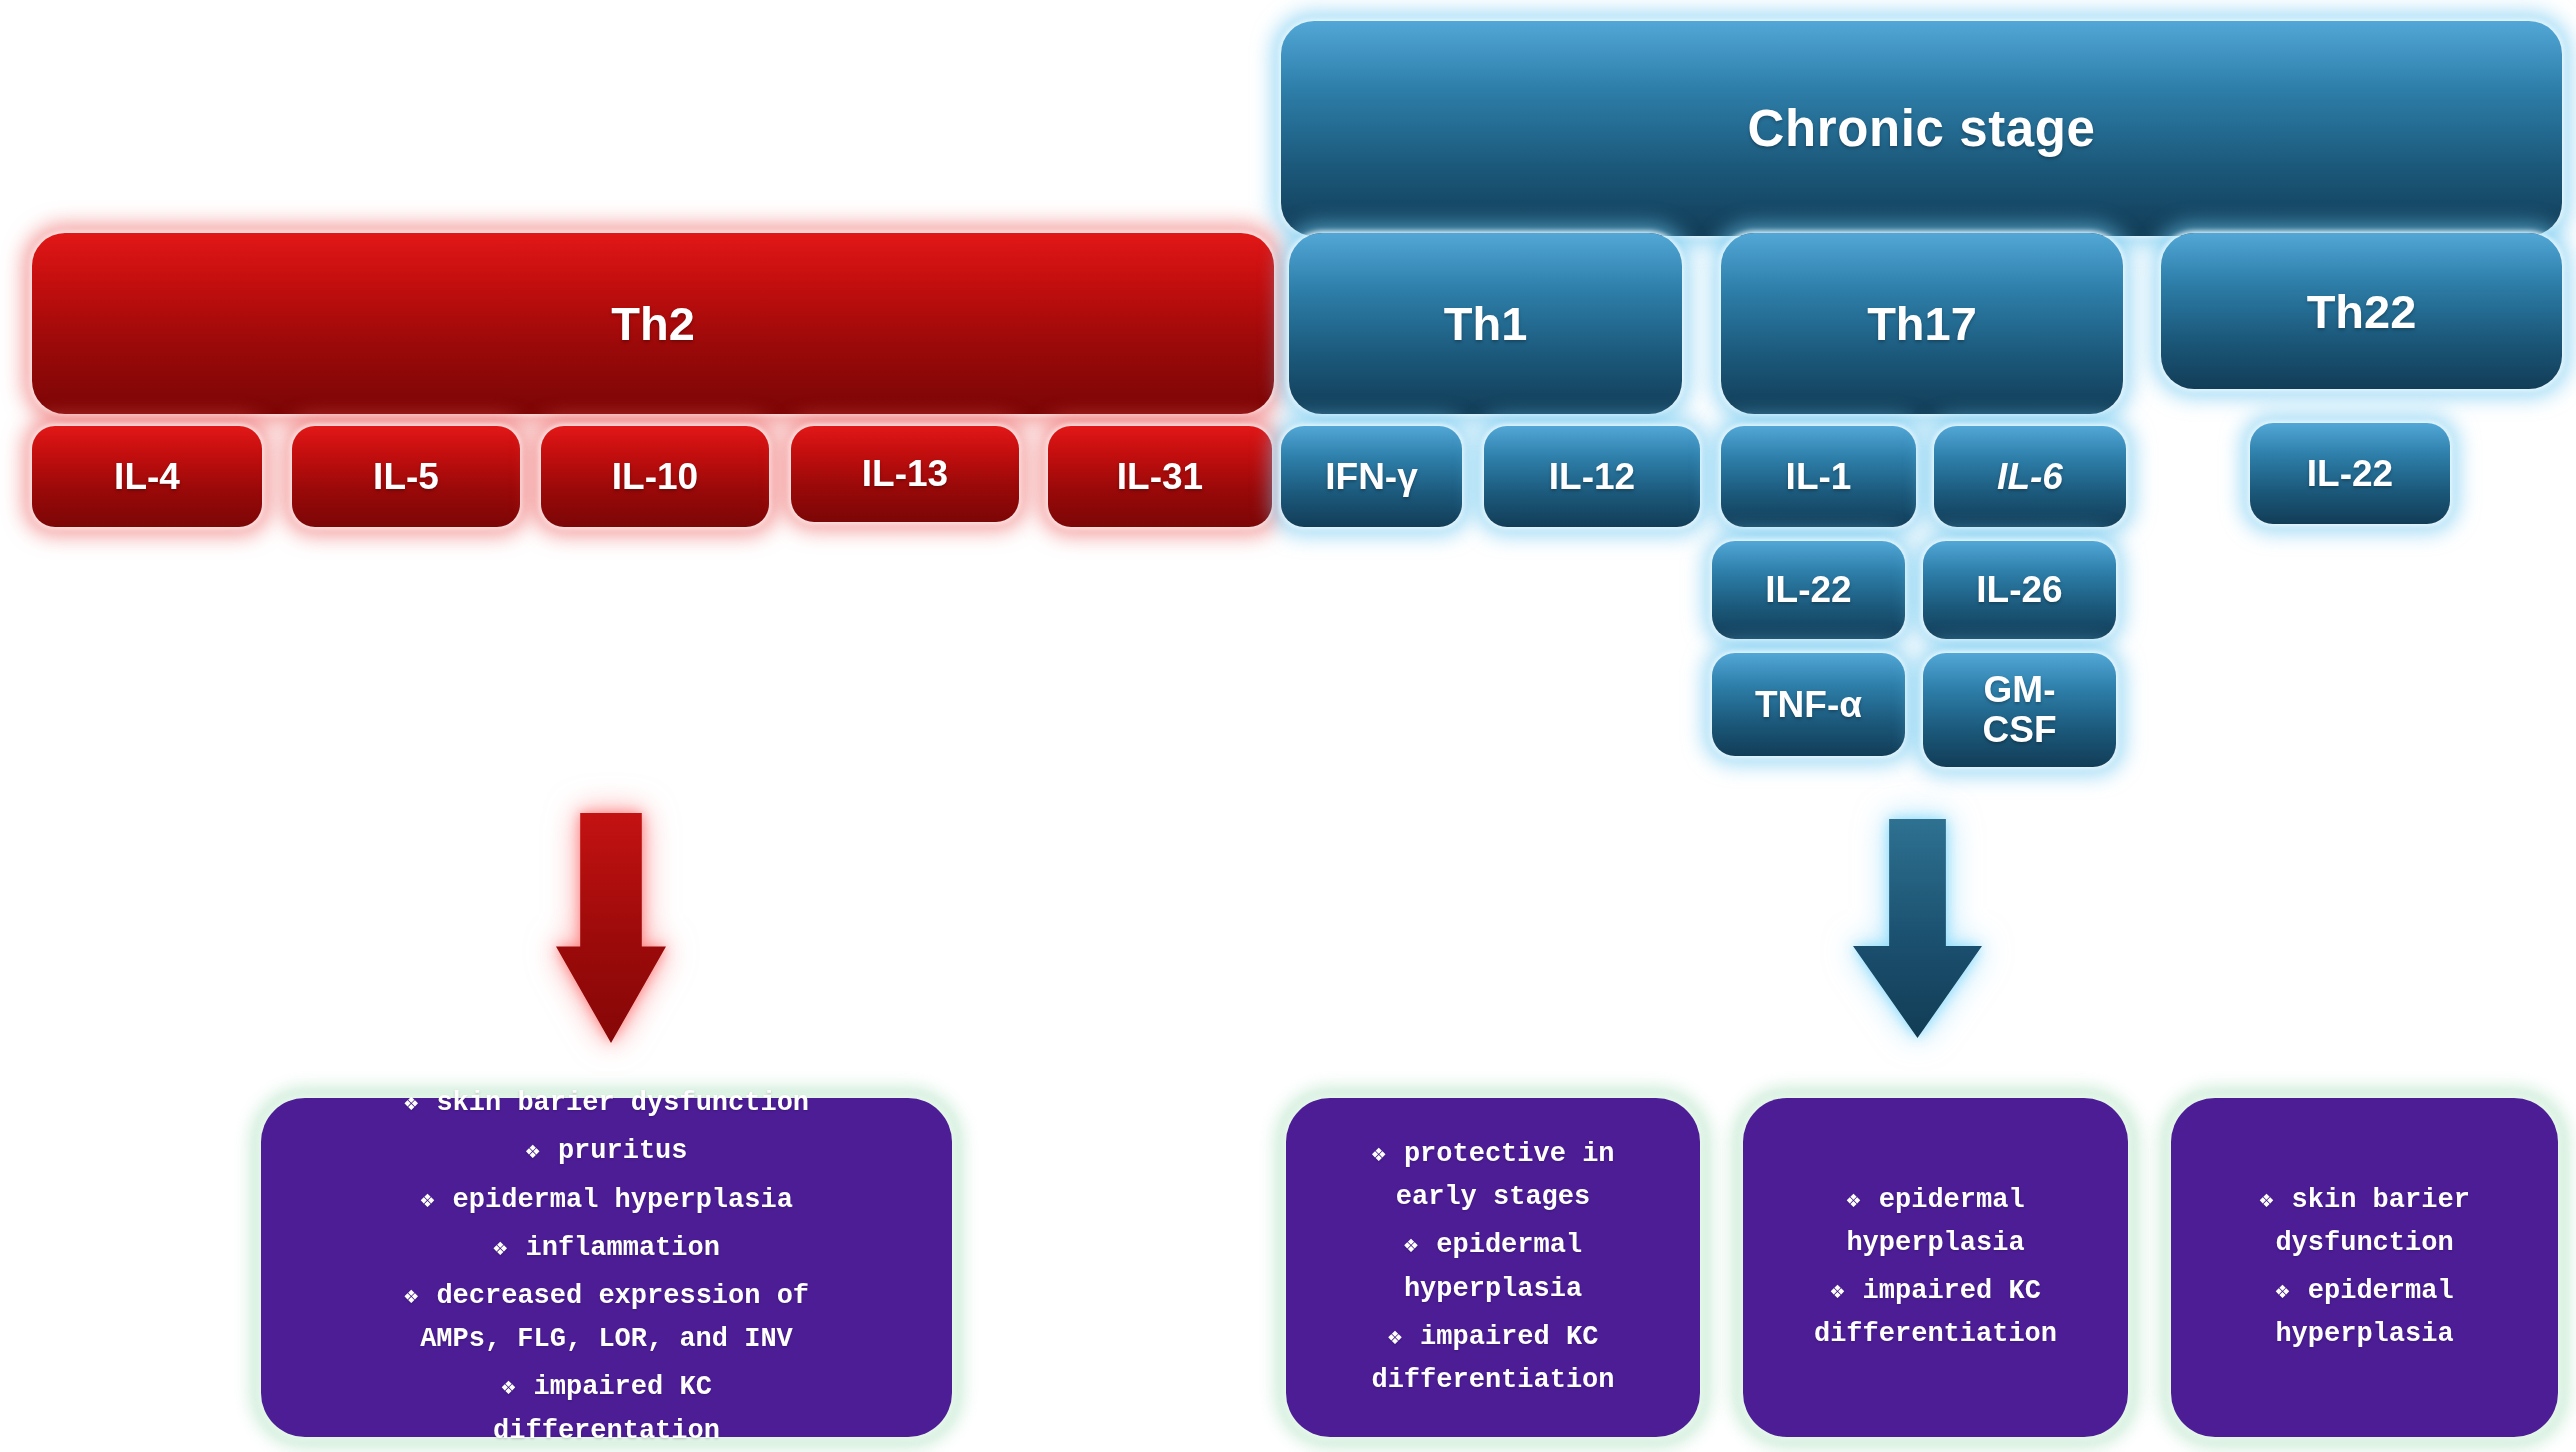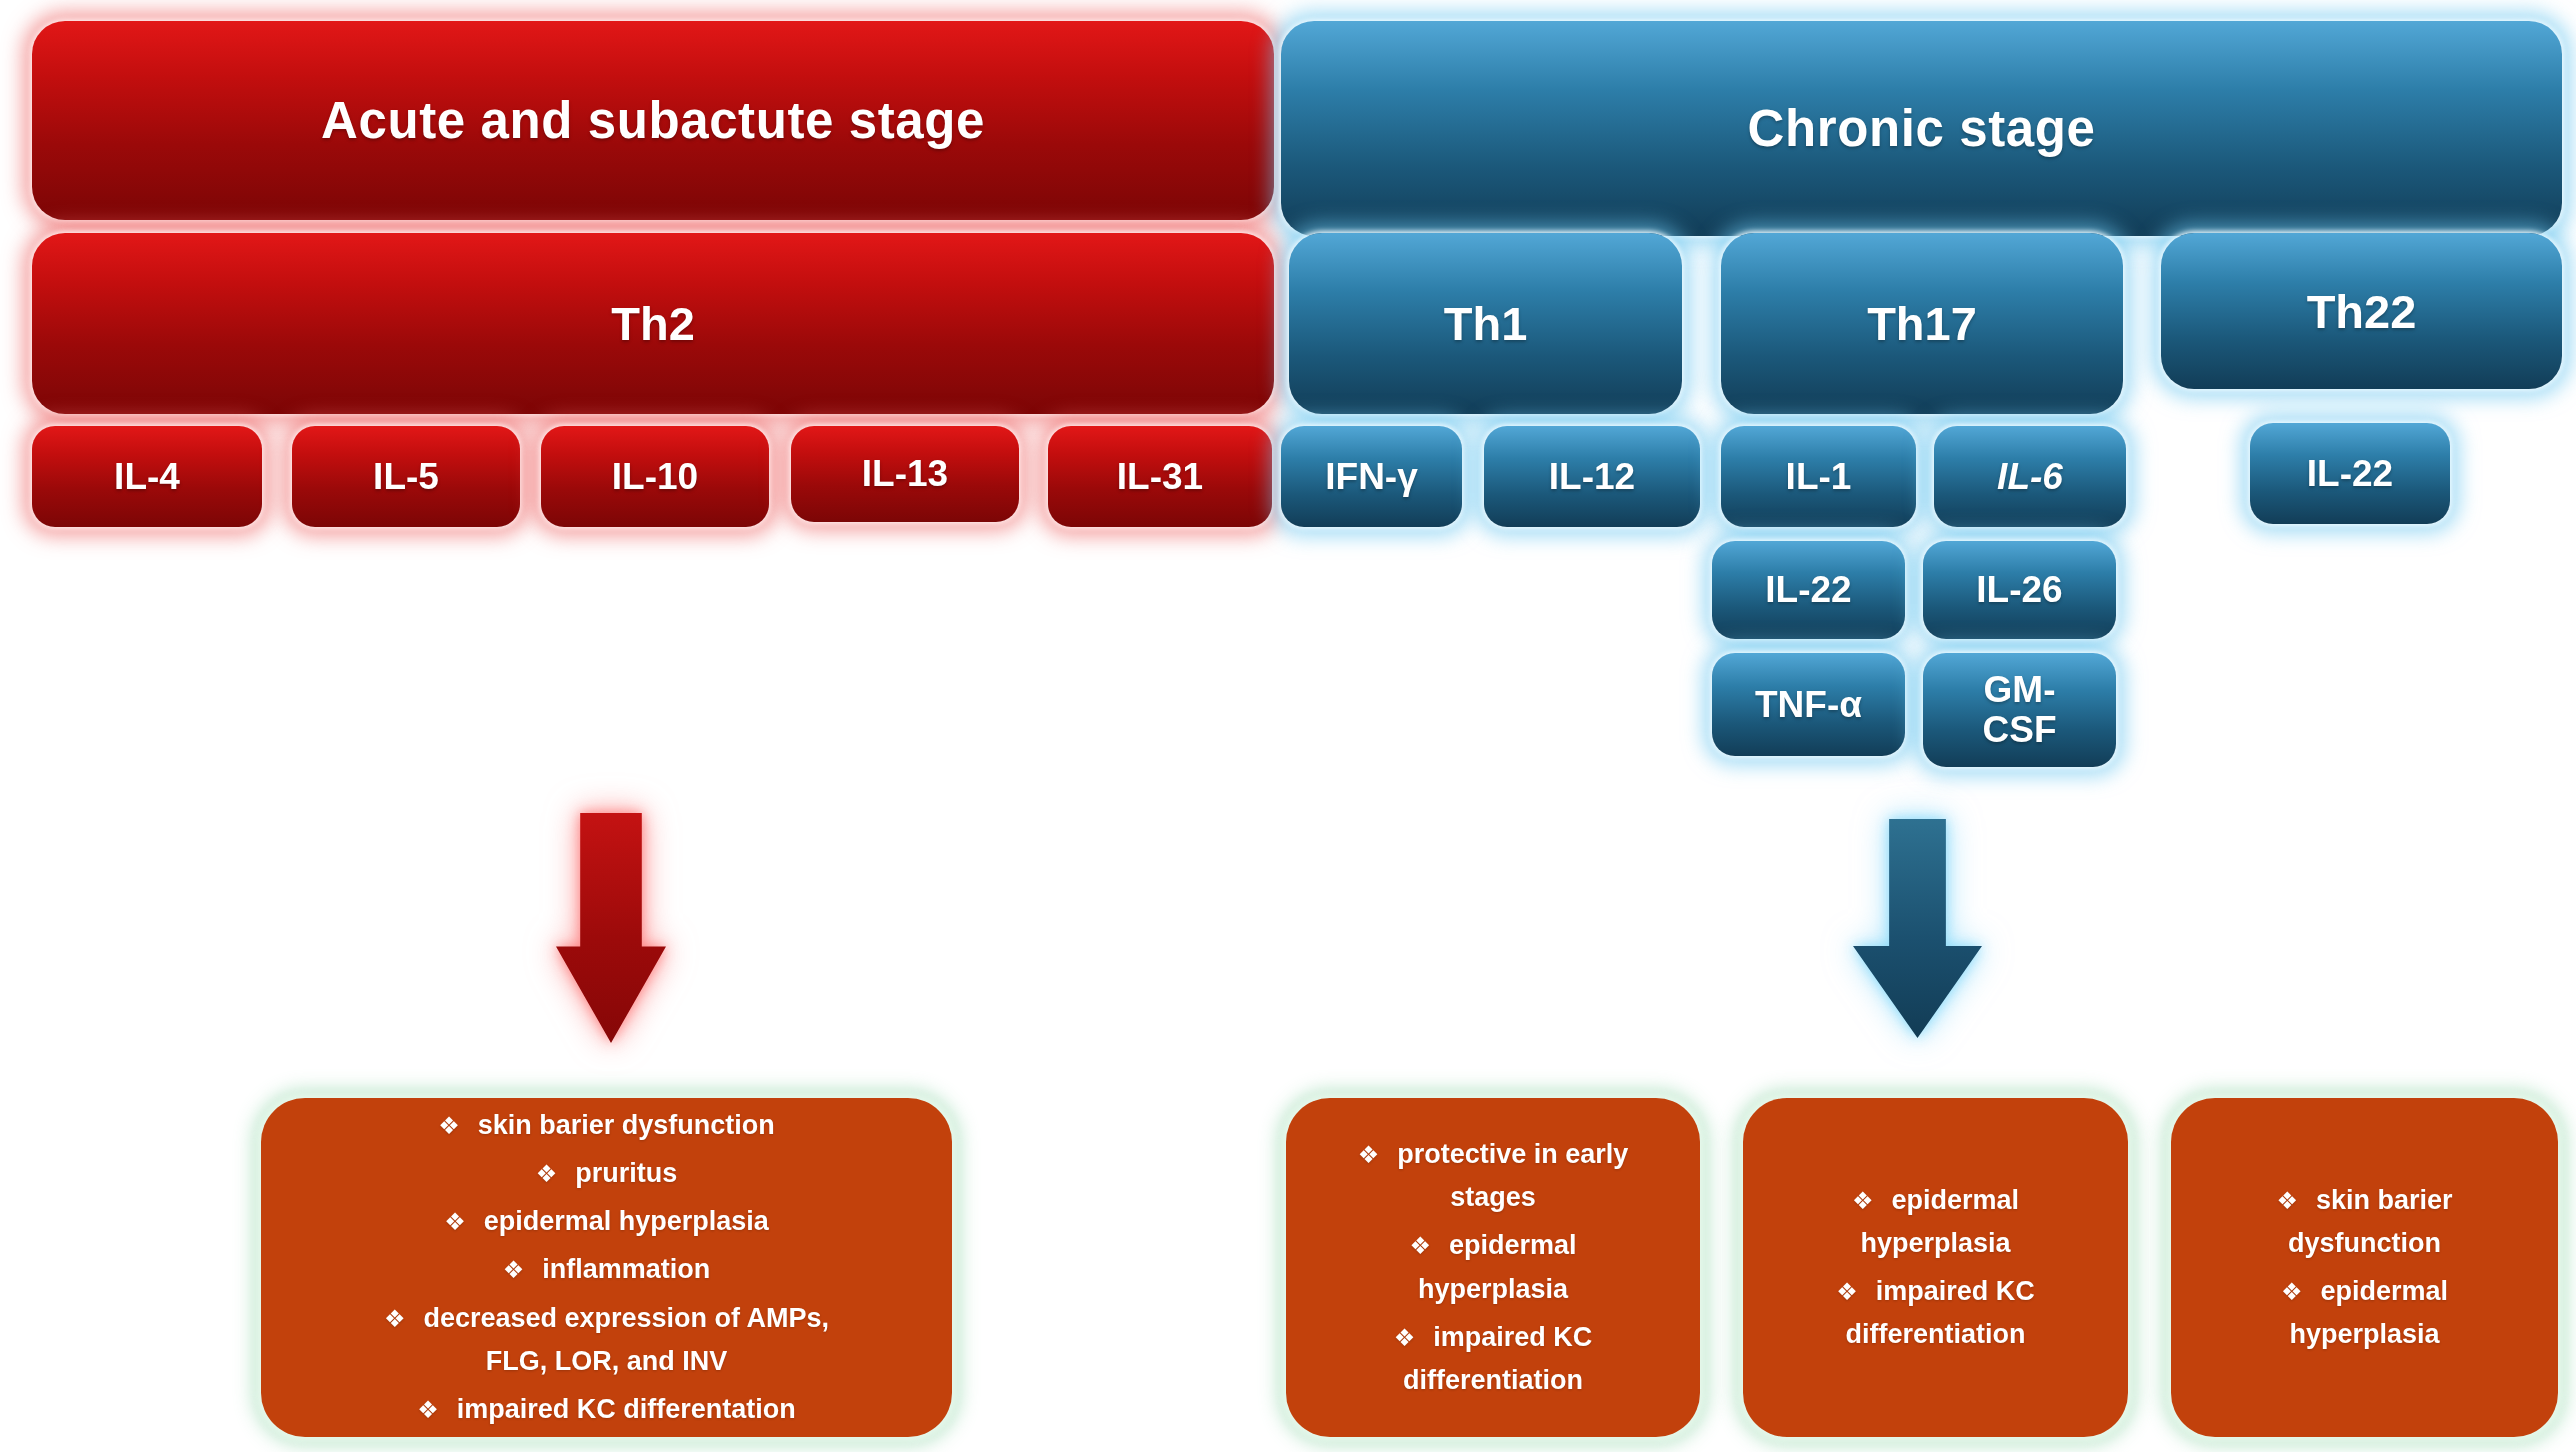--- a/index.html
+++ b/index.html
@@ -39,32 +39,33 @@
   .cell { border-radius: 33px; font-size: 47px; }
   .chip {
     border-radius: 23px;
     font-size: 37px;
     line-height: 1.08;
     padding: 0 32px;
   }
   .hdr, .cell, .chip { text-shadow: 0 1.9px 3.2px rgba(0,0,0,0.28); }
   .green {
     position: absolute;
-    background: #c2410c;
+    background: #4c1d95;
     border-radius: 44px;
     box-shadow: 0 0 7.6px 3.2px rgba(235,250,238,0.9), 0 0 18px 8.2px rgba(120,205,150,0.45);
     display: flex;
     flex-direction: column;
     align-items: center;
     justify-content: center;
     gap: 5px;
     color: #ffffff;
     font-weight: bold;
     text-align: center;
     box-sizing: border-box;
+    font-family: Liberation Mono, monospace;
   }
   .outcome-item {
     font-size: 27px;
     line-height: 1.6;
     text-shadow: 0 1.3px 2.5px rgba(0,0,0,0.2);
   }
   .bullet {
     display: inline-block;
     margin-right: 18px;
     font-size: 24px;
@@ -89,23 +90,20 @@
   .arrow-blue-wrap .arrow-shape {
     background: linear-gradient(180deg, #2e7191 0%, #1b506f 55%, #123c55 100%);
     clip-path: polygon(28% 0%, 72% 0%, 72% 58%, 100% 58%, 50% 100%, 0% 58%, 28% 58%);
   }
 </style>
 </head>
 <body>
 
 <div class="canvas">
 
-  <div class="box red hdr" style="left:32px; top:21px; width:1242px; height:199px;">
-    <span>Acute and subactute stage</span>
-  </div>
   <div class="box blue hdr" style="left:1281px; top:21px; width:1281px; height:215px;">
     <span>Chronic stage</span>
   </div>
 
   <div class="box red cell" style="left:32px; top:233px; width:1242px; height:181px;">
     <span>Th2</span>
   </div>
   <div class="box blue cell" style="left:1289px; top:233px; width:393px; height:181px;">
     <span>Th1</span>
   </div>

